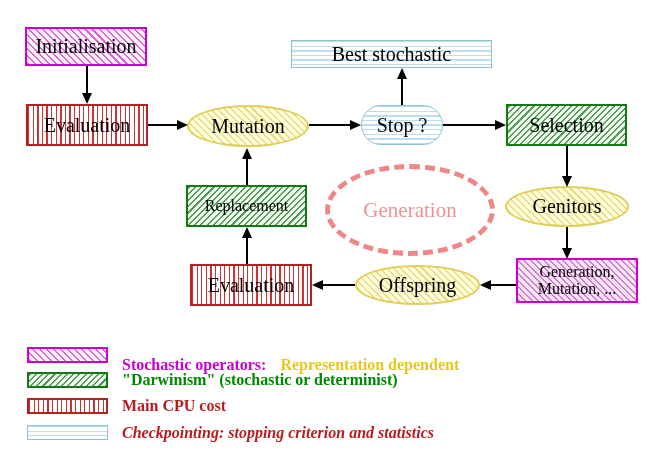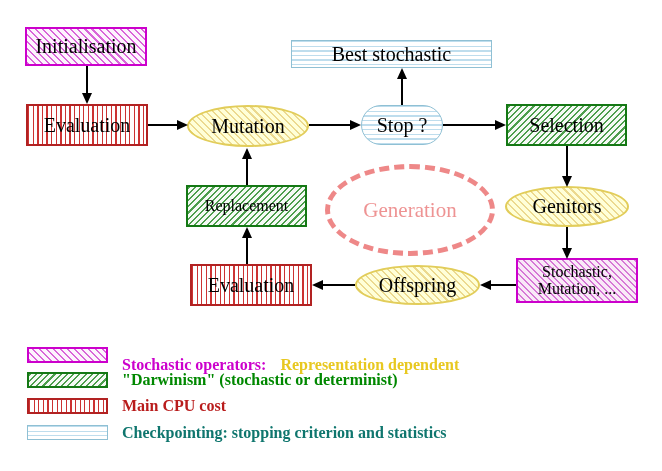--- a/index.html
+++ b/index.html
@@ -54,21 +54,21 @@
   }
   
   .swatch{position:absolute;left:27px;width:81px;height:16px;box-sizing:border-box;}
   .legend-text{
     position:absolute;left:122px;font-size:16px;font-weight:bold;white-space:nowrap;
   }
   .lg-magenta{color:#cc00cc;}
   .lg-yellow{color:#e8c820;margin-left:14px;}
   .lg-green{color:#008800;}
   .lg-red{color:#b91c1c;}
-  .lg-cyan{color:#0f766e;}
+  .lg-cyan{color:#b91c1c;font-style:italic;}
 </style>
 </head>
 <body>
 
 <div id="canvas">
 
   <div class="node hatch-magenta f20" style="left:25px;top:27px;width:122px;height:39px;">Initialisation</div>
 
   <div class="node lines-cyan f20" style="left:291px;top:40px;width:201px;height:28px;">Best stochastic</div>
 
@@ -84,21 +84,21 @@
 
   <div id="generation">Generation</div>
 
   <div class="node hatch-yellow f20" style="left:505px;top:186px;width:124px;height:41px;">Genitors</div>
 
   <div class="node lines-red f20" style="left:190px;top:264px;width:122px;height:42px;">Evaluation</div>
 
   <div class="node hatch-yellow f20" style="left:355px;top:265px;width:125px;height:40px;">Offspring</div>
 
   <div class="node hatch-magenta-dense f16" style="left:516px;top:258px;width:122px;height:45px;flex-direction:column;">
-    <span>Stochastic,</span>
+    <span>Generation,</span>
     <span>Mutation, ...</span>
   </div>
 
   <div>
     <div class="line" style="left:86px;top:66px;width:2px;height:28px;"></div>
     <div class="head down" style="left:82px;top:93px;"></div>
   </div>
   <div>
     <div class="line" style="left:148px;top:124px;width:30px;height:2px;"></div>
     <div class="head right" style="left:177px;top:120px;"></div>

